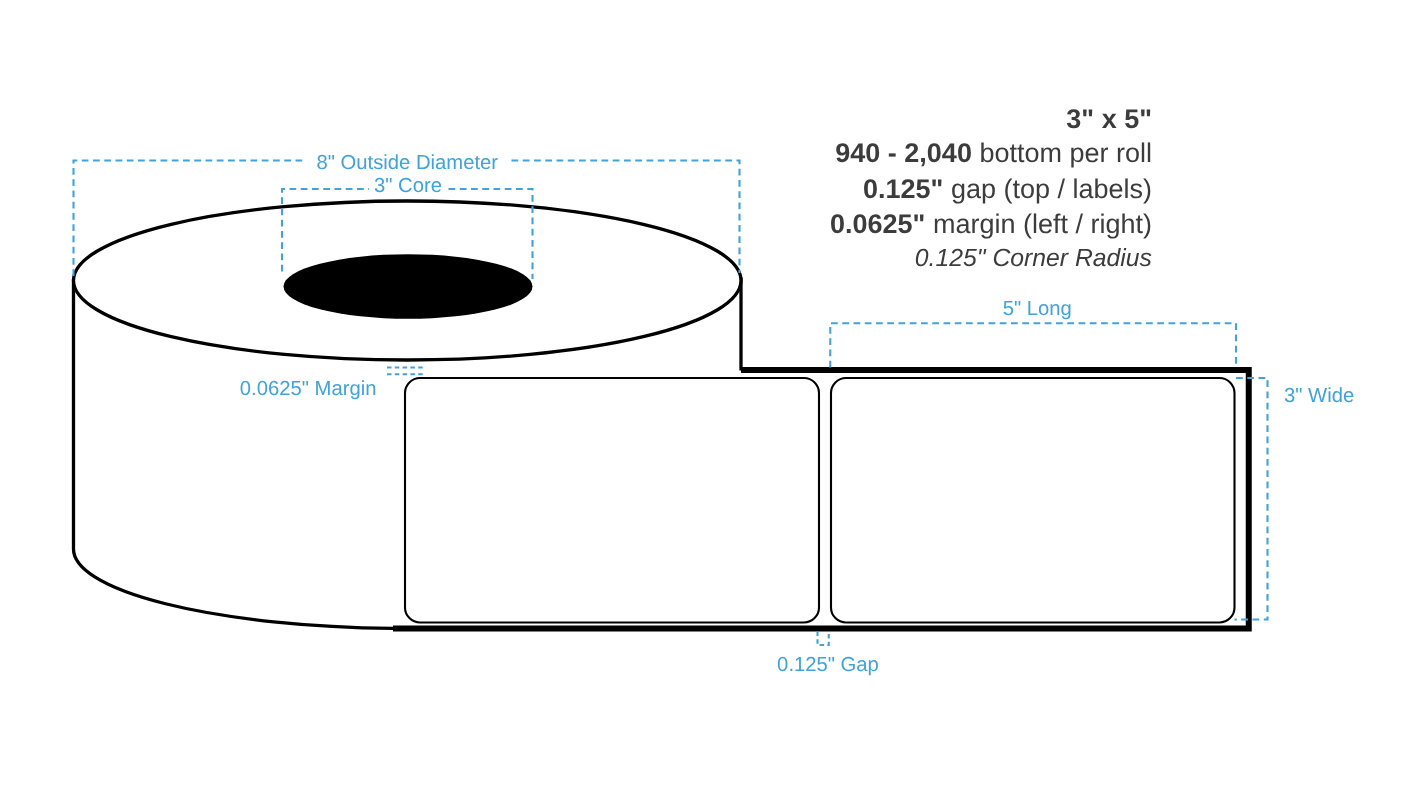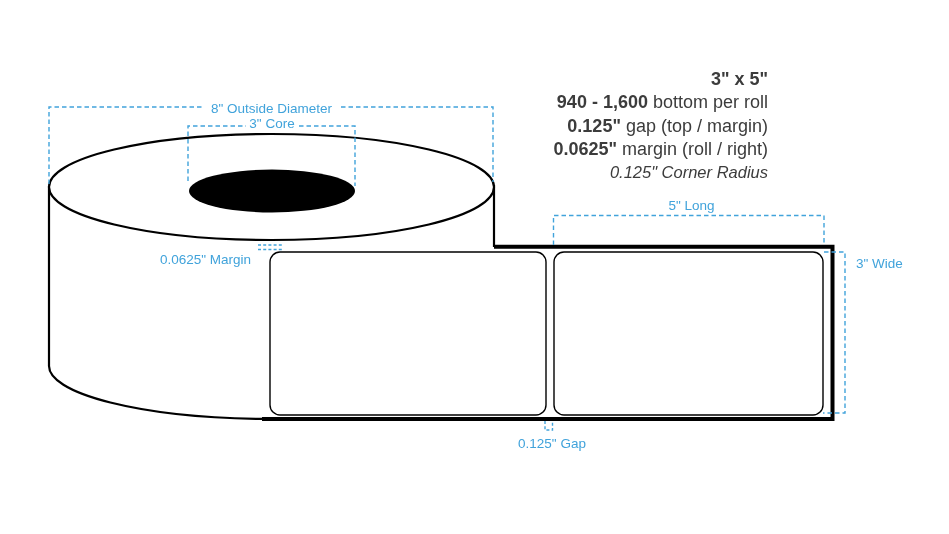--- a/index.html
+++ b/index.html
@@ -106,19 +106,19 @@
     </g>
 
     <g>
       <path class="dim-line-small" d="M 545 421 L 545 430 L 552.5 430 L 552.5 421"></path>
       <text class="dim-text" x="552" y="447.5" text-anchor="middle">0.125" Gap</text>
     </g>
   </svg>
 
   <div class="spec-block">
     <div><span class="b">3" x 5"</span></div>
-    <div><span class="b">940 - 1,600</span><span> bottom per roll</span></div>
-    <div><span class="b">0.125"</span><span> gap (top / margin)</span></div>
-    <div><span class="b">0.0625"</span><span> margin (roll / right)</span></div>
+    <div><span class="b">940 - 2,040</span><span> bottom per roll</span></div>
+    <div><span class="b">0.125"</span><span> gap (top / labels)</span></div>
+    <div><span class="b">0.0625"</span><span> margin (left / right)</span></div>
     <div class="spec-line-italic"><span>0.125" Corner Radius</span></div>
   </div>
 
 </div>
 
 </body></html>

